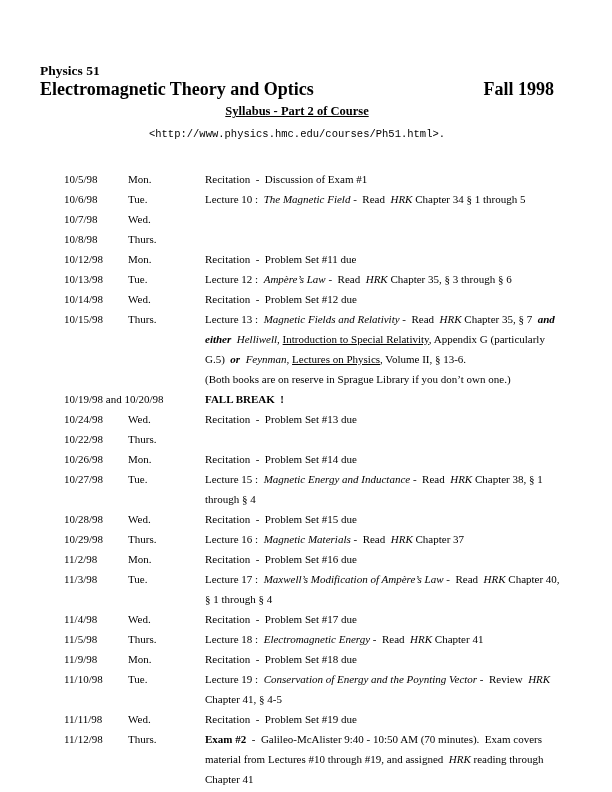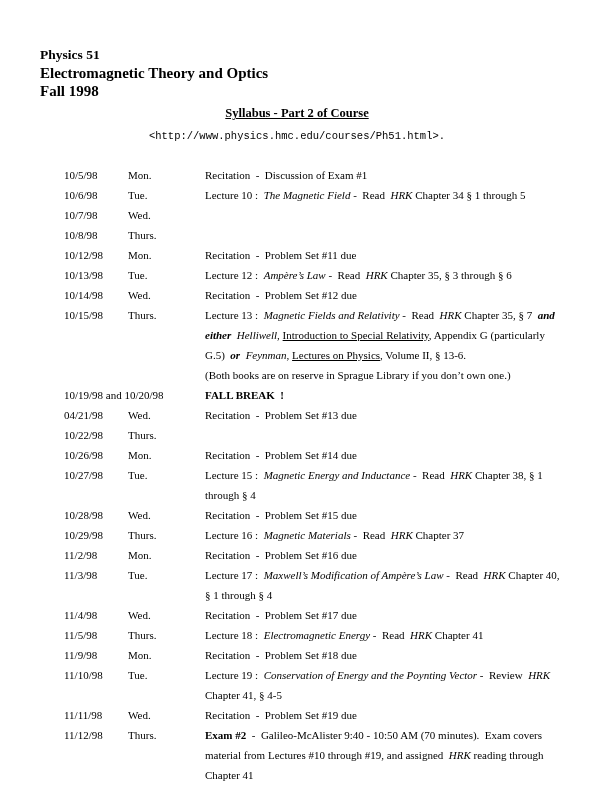--- a/index.html
+++ b/index.html
@@ -8,52 +8,51 @@
     background: #ffffff;
     color: #000000;
     font-family: "Liberation Serif", serif;
     overflow: hidden;
   }
   .page {
     position: relative;
     width: 612px; height: 596px;
     background: #ffffff;
     box-sizing: border-box;
-    padding: 46px 58px 0 40px;
+    padding: 62px 58px 0 40px;
   }
   .hdr-line1 {
     font-weight: bold;
     font-size: 13.5px;
     line-height: 18px;
   }
   .hdr-line2 {
     display: flex;
     justify-content: space-between;
     font-weight: bold;
-    font-size: 15px;
+    font-size: 18px;
     line-height: 18px;
-    flex-direction: column;
   }
   .subtitle {
     text-align: center;
     font-weight: bold;
     font-size: 12.5px;
     line-height: 17px;
     margin-top: 5px;
   }
   .subtitle span { text-decoration: underline; }
   .url-line {
     text-align: center;
     font-family: Liberation Mono, monospace;
     font-size: 10.5px;
     line-height: 14px;
     margin-top: 7px;
   }
   .schedule {
-    margin-top: 22px;
+    margin-top: 28px;
     margin-left: 24px; 
     font-size: 11px;
     line-height: 20px;
   }
   .row { display: flex; align-items: flex-start; }
   .cell-date {
     width: 64px; flex: none;
     white-space: nowrap;
   }
   .cell-day {
@@ -121,21 +120,21 @@
         <div class="cell-date">10/15/98</div>
         <div class="cell-day">Thurs.</div>
         <div class="cell-desc"><span>Lecture 13 :  </span><span class="it">Magnetic Fields and Relativity</span><span> -  Read  </span><span class="it">HRK</span><span> Chapter 35, § 7  </span><span class="it bo">and</span><span>  </span><span class="it bo">either</span><span>  </span><span class="it">Helliwell</span><span>, </span><span class="un">Introduction to Special Relativity</span><span>, Appendix G (particularly G.5)  </span><span class="it bo">or</span><span>  </span><span class="it">Feynman</span><span>, </span><span class="un">Lectures on Physics</span><span>, Volume II, § 13-6.</span><br><span>(Both books are on reserve in Sprague Library if you don’t own one.)</span></div>
       </div>
       <div class="row">
         <div class="cell-date">10/19/98 and 10/20/98</div>
         <div class="cell-day"></div>
         <div class="cell-desc"><span class="bo">FALL BREAK  !</span></div>
       </div>
       <div class="row">
-        <div class="cell-date">04/21/98</div>
+        <div class="cell-date">10/24/98</div>
         <div class="cell-day">Wed.</div>
         <div class="cell-desc"><span>Recitation  -  Problem Set #13 due</span></div>
       </div>
       <div class="row">
         <div class="cell-date">10/22/98</div>
         <div class="cell-day">Thurs.</div>
       </div>
       <div class="row">
         <div class="cell-date">10/26/98</div>
         <div class="cell-day">Mon.</div>

